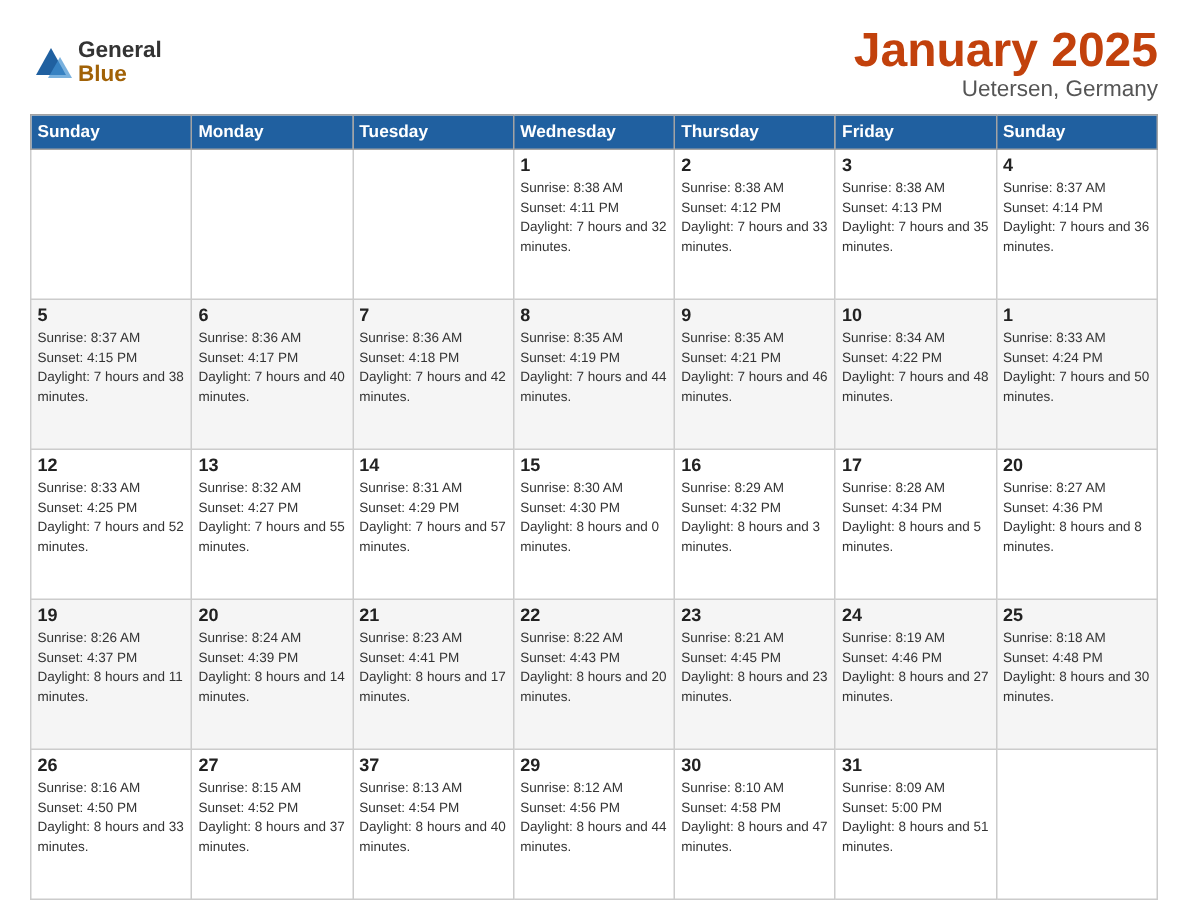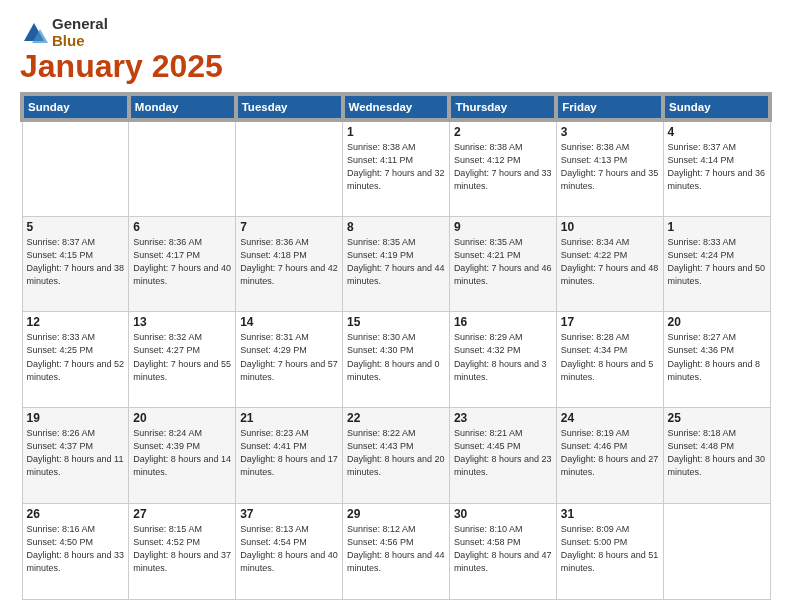--- a/index.html
+++ b/index.html
@@ -12,24 +12,23 @@
     }
     .page {
       width: 792px;
       height: 612px;
       padding: 16px 20px 12px 20px;
       display: flex;
       flex-direction: column;
     }
     .header {
       display: flex;
-      align-items: flex-start;
+      align-items: center;
       justify-content: space-between;
       margin-bottom: 8px;
-      flex-direction: column;
     }
     .logo {
       display: flex;
       align-items: center;
       gap: 4px;
     }
     .logo-text {
       display: flex;
       flex-direction: column;
       line-height: 1.1;
@@ -68,21 +67,21 @@
       width: 100%;
       table-layout: fixed;
     }
     .calendar th {
       background: #2060a0;
       color: #fff;
       font-size: 11.5px;
       font-weight: bold;
       padding: 5px 4px;
       text-align: left;
-      border: 4px solid #a3a3a3;
+      border: 1px solid #a3a3a3;
     }
     .calendar td {
       border: 1px solid #ccc;
       vertical-align: top;
       padding: 3px 4px;
       font-size: 9.5px;
       color: #333;
       background: #fff;
       height: 85px;
     }
@@ -115,20 +114,21 @@
         <polygon points="14,4 24,22 4,22" fill="#2060a0"></polygon>
         <polygon points="20,10 28,24 12,24" fill="#4090d0" opacity="0.7"></polygon>
       </svg>
       <div class="logo-text">
         <span class="logo-general">General</span>
         <span class="logo-blue">Blue</span>
       </div>
     </div>
     <div class="title-block">
       <div class="title-month">January 2025</div>
+      <div class="title-location">Uetersen, Germany</div>
     </div>
   </div>
 
   <table class="calendar">
     <thead>
       <tr>
         <th>Sunday</th>
         <th>Monday</th>
         <th>Tuesday</th>
         <th>Wednesday</th>

